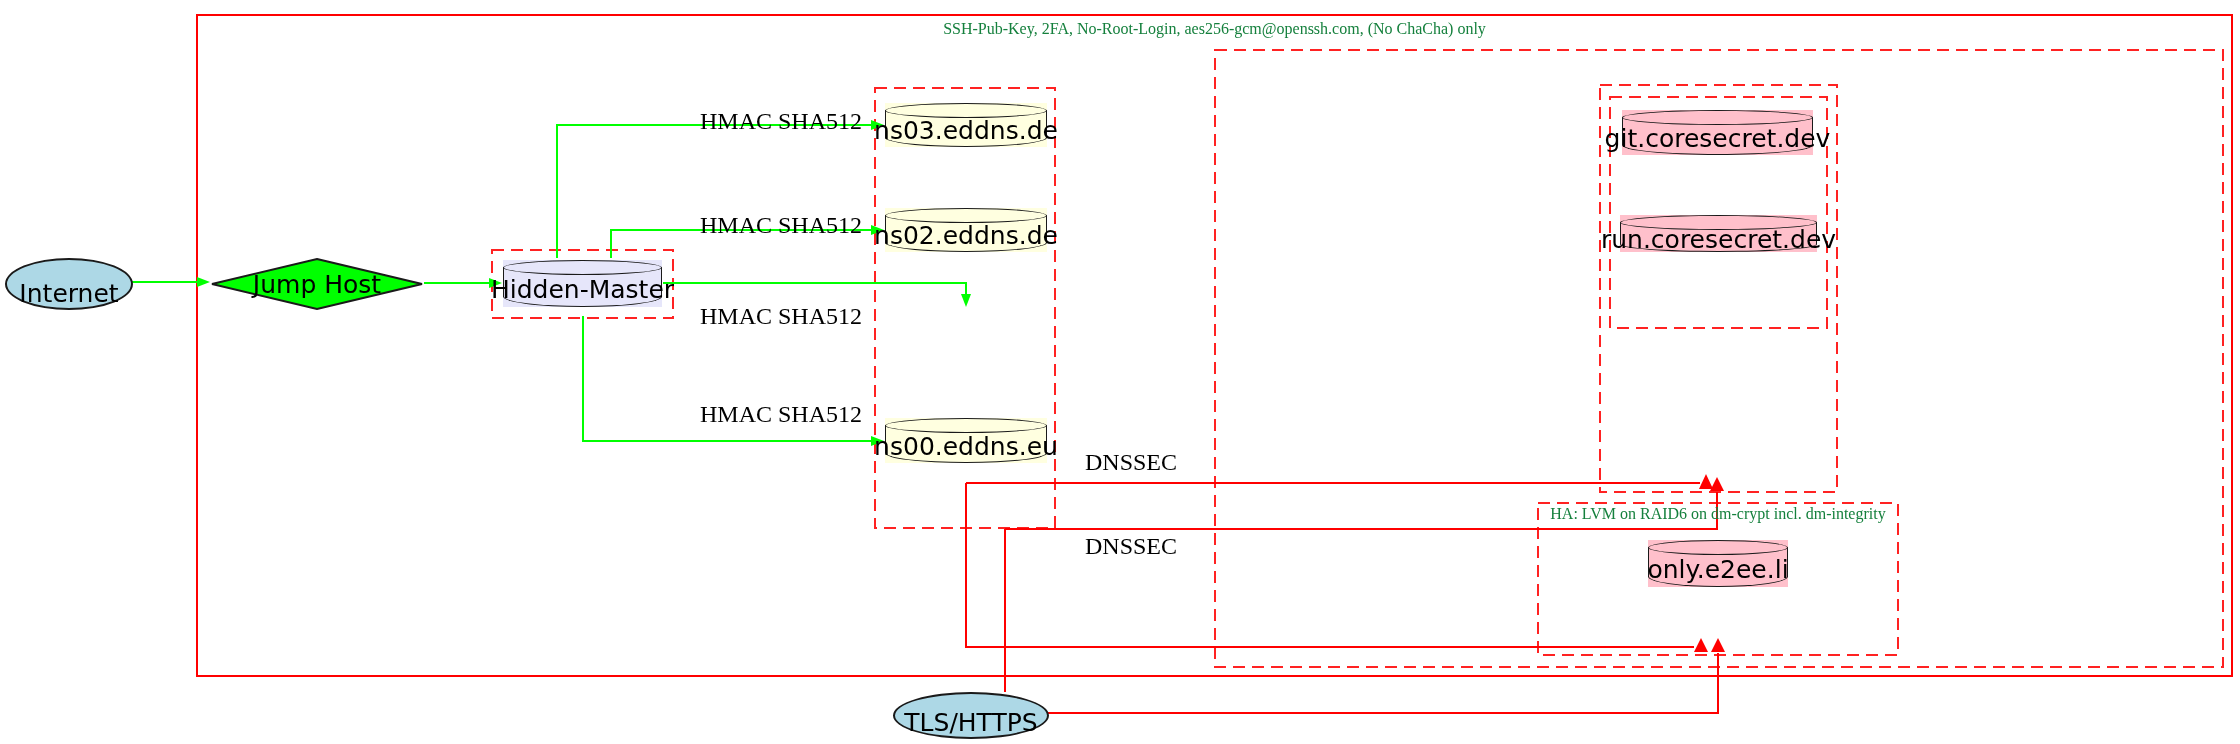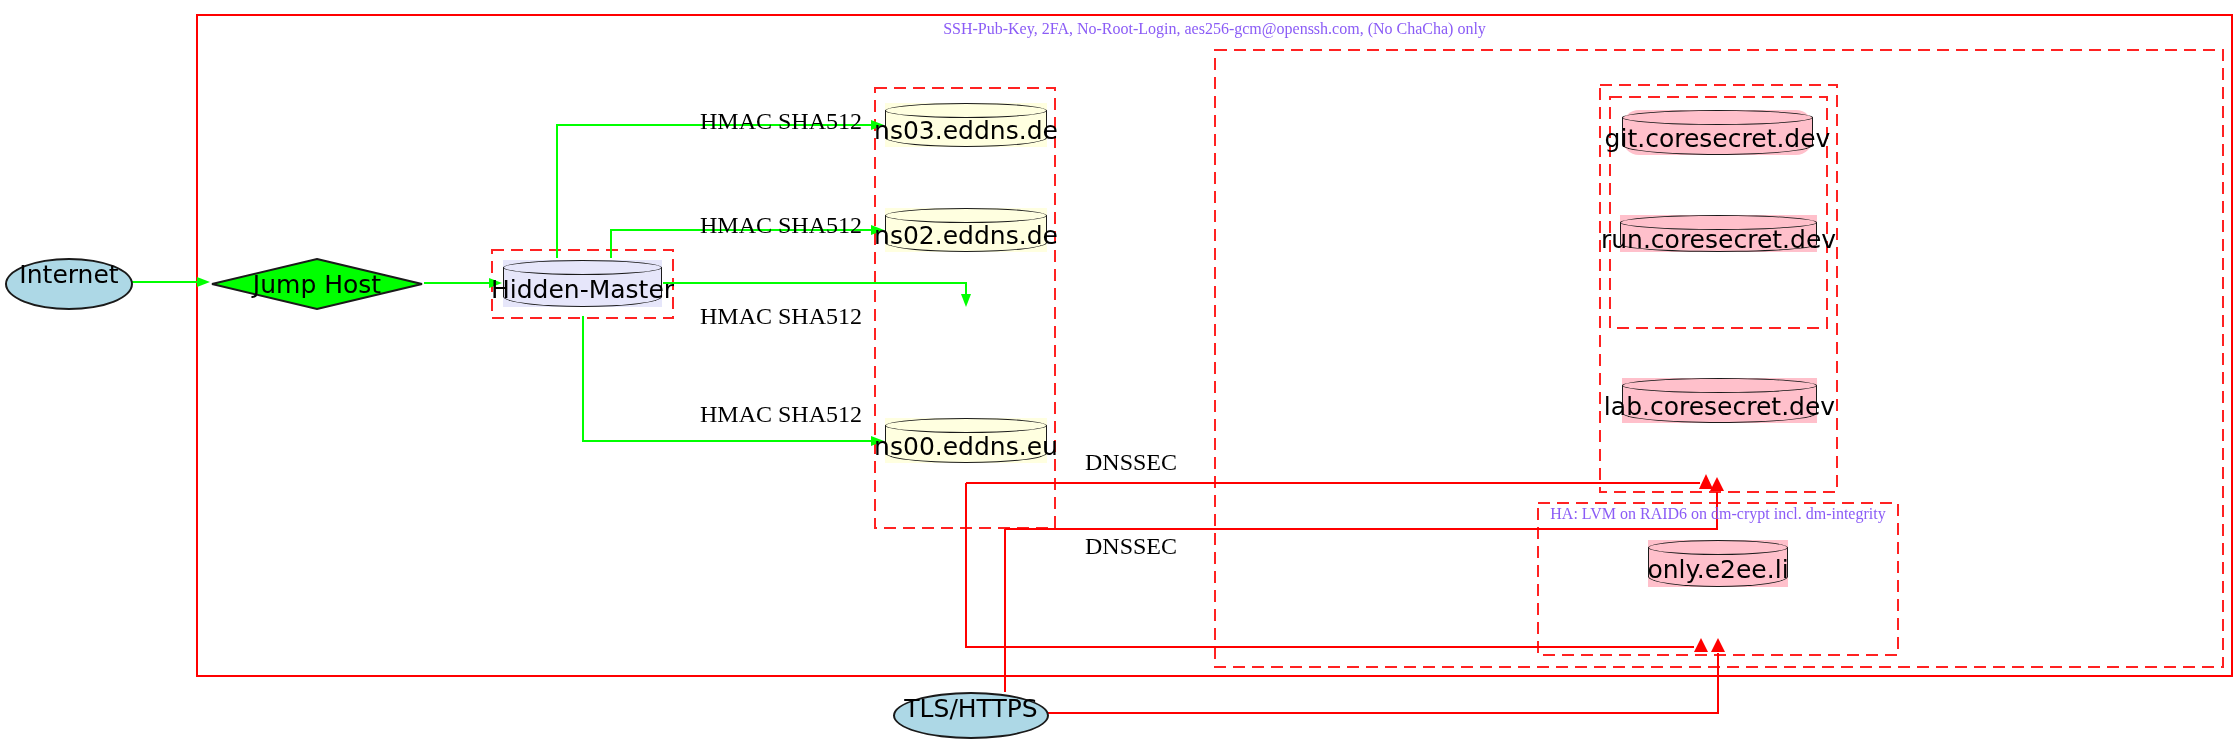--- a/index.html
+++ b/index.html
@@ -8,21 +8,21 @@
     font-family:"DejaVu Sans","Liberation Sans",sans-serif;
   }
   #edges{position:absolute;left:0;top:0;z-index:1;}
   .node{position:absolute;z-index:3;}
   .node-label{
     font-size:25px;color:#000;white-space:nowrap;
     font-family:"DejaVu Sans","Liberation Sans",sans-serif;
   }
   .ellipse-node{
     border:2px solid #1a1a1a;border-radius:50%;
-    display:flex;align-items:flex-start;justify-content:center;
+    display:flex;align-items:flex-end;justify-content:center;
   }
   .cyl{position:absolute;z-index:3;}
   .cyl-top{
     position:absolute;left:0;right:0;top:0;height:15px;
     border:1.8px solid #1a1a1a;border-radius:50%;background-color:inherit;
     box-sizing:border-box;
   }
   .cyl-body{
     position:absolute;left:0;right:0;top:7px;bottom:0;
     border:1.8px solid #1a1a1a;border-top:none;background-color:inherit;
@@ -36,21 +36,21 @@
   .diamond-node svg{display:block;}
   .diamond-label{
     position:absolute;left:0;right:0;top:0;bottom:0;
     display:flex;align-items:center;justify-content:center;
   }
   .edge-label{
     position:absolute;z-index:4;color:#000;white-space:nowrap;
     font-family:"Liberation Serif","DejaVu Serif",serif;font-size:24px;line-height:23px;
   }
   .cluster-label{
-    position:absolute;z-index:4;color:#8b5cf6;white-space:nowrap;text-align:center;
+    position:absolute;z-index:4;color:#15803d;white-space:nowrap;text-align:center;
     font-family:"Liberation Serif","DejaVu Serif",serif;font-size:16px;line-height:18px;
   }
 </style>
 </head>
 <body>
 
 <div id="canvas">
 
   <svg id="edges" width="2240" height="744" viewBox="0 0 2240 744">
 
@@ -144,43 +144,36 @@
 
 
   <div class="cyl" style="left:885px;top:418px;width:162px;height:45px;background-color:#ffffe0;">
     <div class="cyl-body"></div>
     <div class="cyl-top"></div>
     <div class="cyl-label">
         <span class="node-label">ns00.eddns.eu</span>
       </div>
   </div>
 
-  <div class="cyl" style="left:1622px;top:110px;width:191px;height:45px;background-color:#ffc0cb;border-radius:17px;">
+  <div class="cyl" style="left:1622px;top:110px;width:191px;height:45px;background-color:#ffc0cb;">
     <div class="cyl-body"></div>
     <div class="cyl-top"></div>
     <div class="cyl-label">
         <span class="node-label">git.coresecret.dev</span>
       </div>
   </div>
 
   <div class="cyl" style="left:1620px;top:215px;width:197px;height:37px;background-color:#ffc0cb;text-align:right;">
     <div class="cyl-body"></div>
     <div class="cyl-top"></div>
     <div class="cyl-label">
         <span class="node-label">run.coresecret.dev</span>
       </div>
   </div>
 
-  <div class="cyl" style="left:1622px;top:378px;width:195px;height:45px;background-color:#ffc0cb;">
-    <div class="cyl-body"></div>
-    <div class="cyl-top"></div>
-    <div class="cyl-label">
-        <span class="node-label">lab.coresecret.dev</span>
-      </div>
-  </div>
 
   <div class="cyl" style="left:1648px;top:540px;width:140px;height:47px;background-color:#ffc0cb;">
     <div class="cyl-body"></div>
     <div class="cyl-top"></div>
     <div class="cyl-label">
         <span class="node-label">only.e2ee.li</span>
       </div>
   </div>
 
   <div class="node ellipse-node" style="left:893px;top:692px;width:152px;height:43px;background:#add8e6;">

